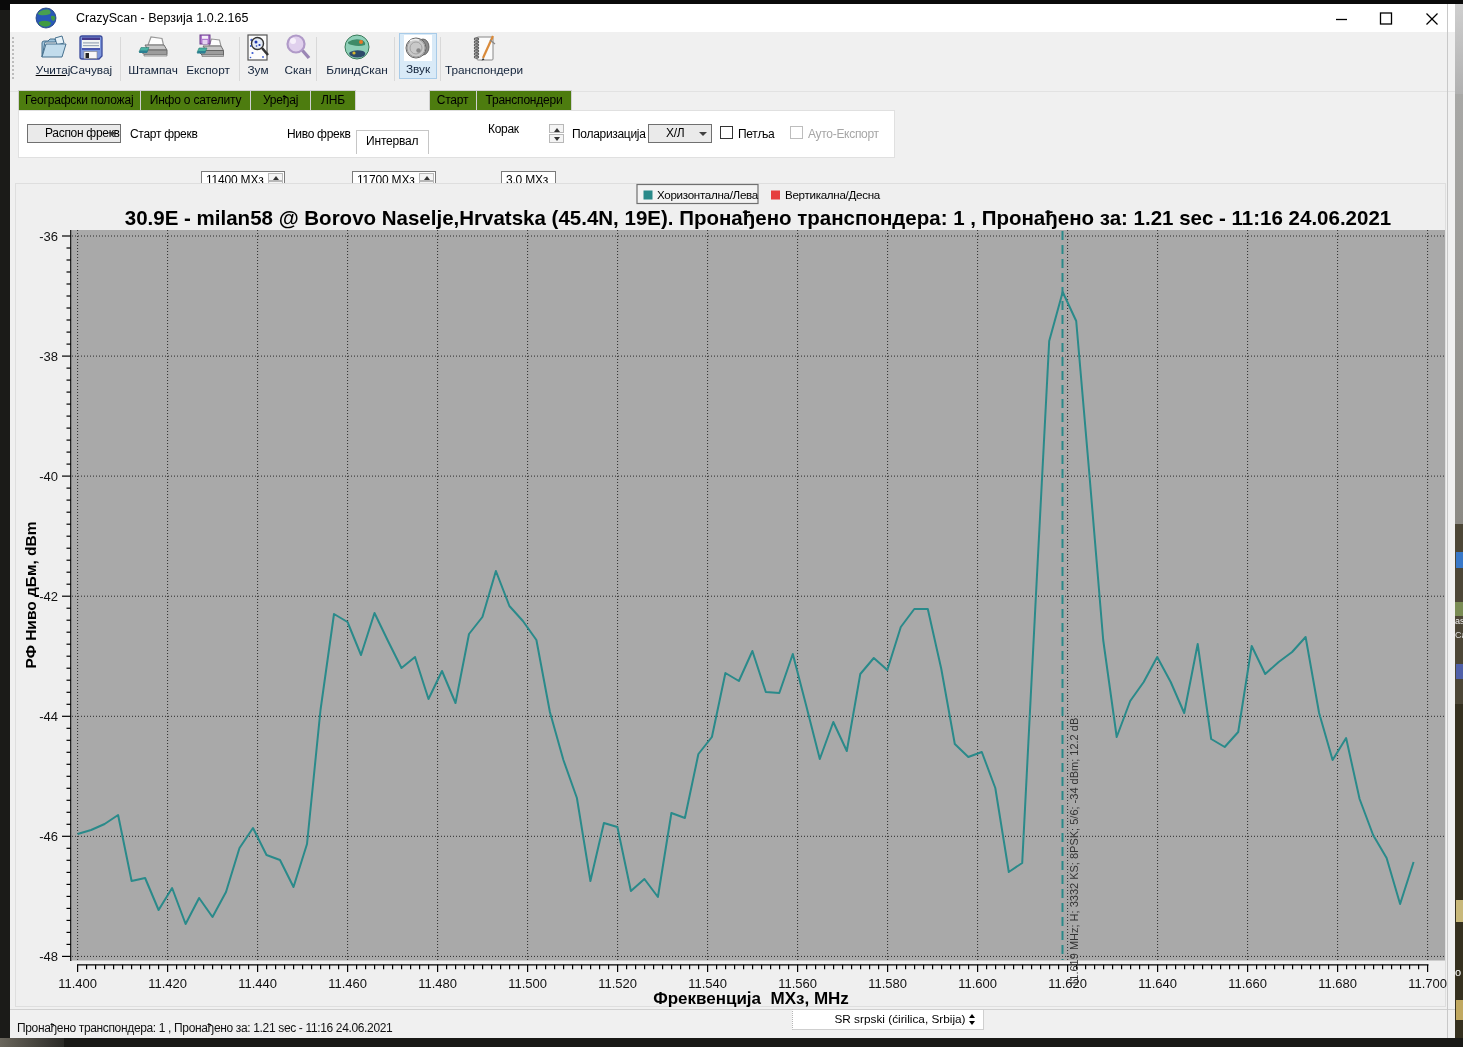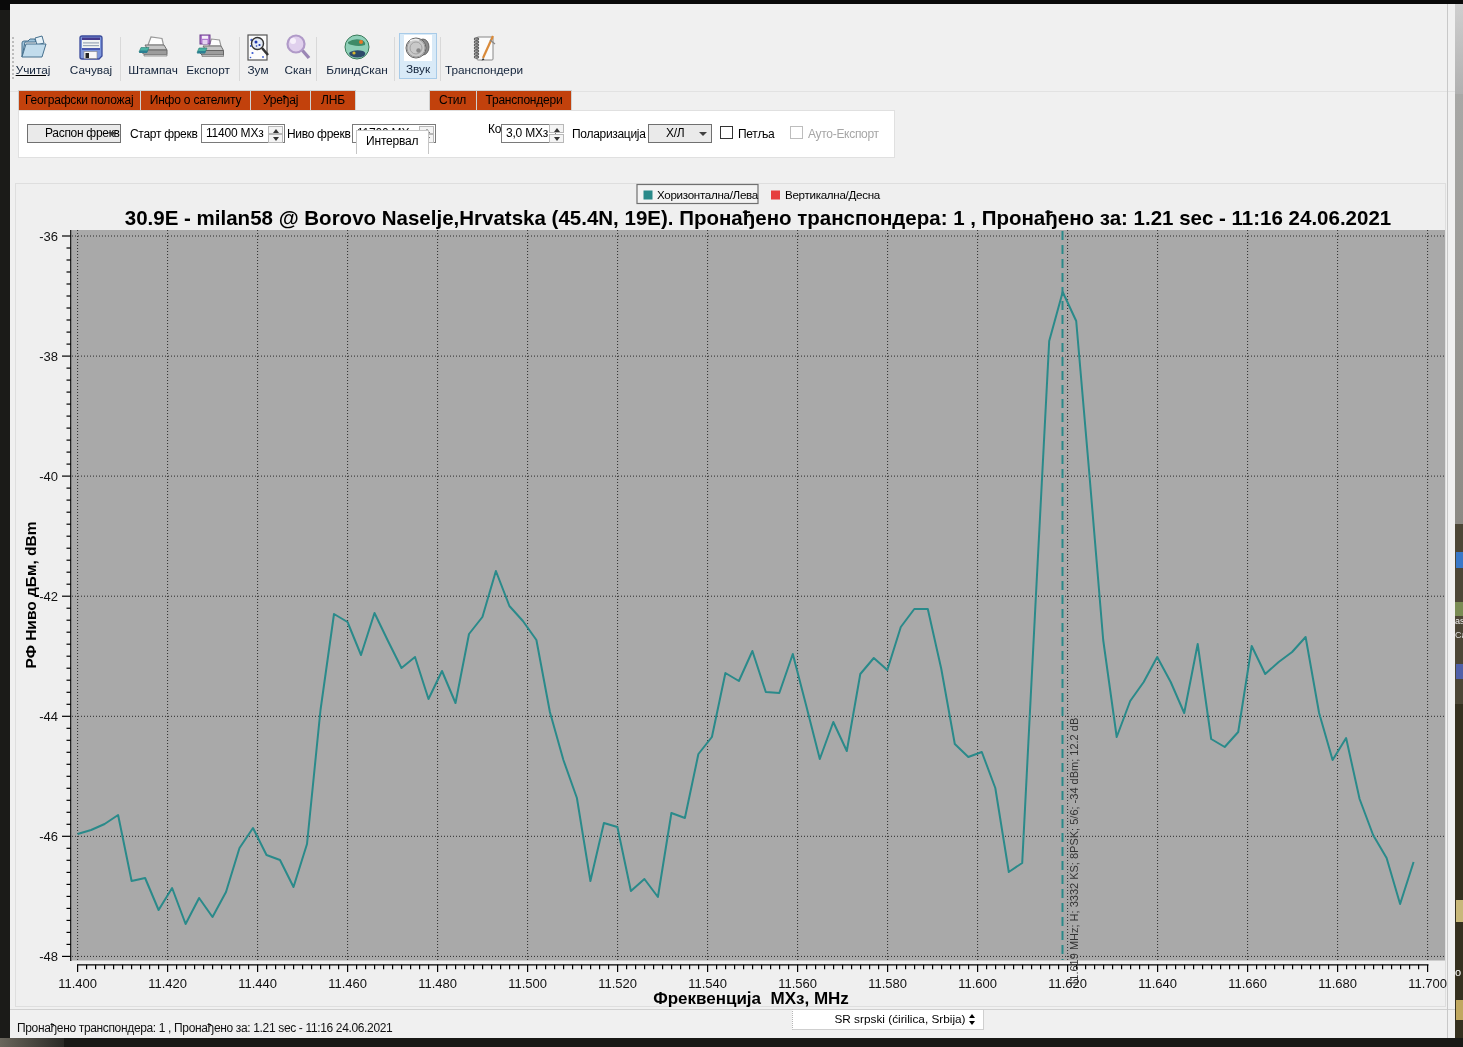--- a/index.html
+++ b/index.html
@@ -17,28 +17,28 @@
 #titletext { position:absolute; left:66px; top:7px; font-size:12.5px; color:#000; }
 
 #toolbar { position:absolute; left:0; top:28px; width:100%; height:60px; background:#f0f0f0; border-bottom:1px solid #e2e2e2; }
 .tbtn { position:absolute; top:2px; height:50px; text-align:center; }
 .tbtn .lbl { font-size:11.8px; color:#13233a; margin-top:1px; white-space:nowrap; }
 .tbtn svg { display:block; margin:0 auto; }
 .tsep { position:absolute; top:5px; height:44px; width:1px; background:#d9d9d9; }
 #grip { position:absolute; left:1.5px; top:5px; width:2px; height:44px;
   background:repeating-linear-gradient(to bottom,#bdbdbd 0 2px, #f0f0f0 2px 4px); }
 
-.tab { position:absolute; top:86px; height:20px; background:#c2410c; border:1px solid #d0d0d0; border-bottom:none; font-size:12px; letter-spacing:-0.2px; color:#000; text-align:center; line-height:19px; }
+.tab { position:absolute; top:86px; height:20px; background:#4d7c0f; border:1px solid #d0d0d0; border-bottom:none; font-size:12px; letter-spacing:-0.2px; color:#000; text-align:center; line-height:19px; }
 #tabsel { position:absolute; top:83px; height:24px; background:#fff; border:1px solid #c6c6c6; border-bottom:none; font-size:12px; letter-spacing:-0.2px; text-align:center; line-height:21px; z-index:3; }
 #tabpanel { position:absolute; left:7.5px; top:105.5px; width:877px; height:48px; background:#fff; border:1px solid #e0e0e0; }
 
 .ctl-label { position:absolute; font-size:12px; letter-spacing:-0.3px; color:#000; white-space:nowrap; }
 .combo { position:absolute; height:19px; background:#eaeaea; border:1px solid #707070; font-size:12px; letter-spacing:-0.3px; color:#000; padding-left:17px; line-height:17px; }
 .combo .arr { position:absolute; right:4px; top:7px; width:0; height:0; border-left:4px solid transparent; border-right:4px solid transparent; border-top:4px solid #404040; }
-.spinbox { position:absolute; height:19px; background:#fff; border:1px solid #7a7a7a; font-size:12px; letter-spacing:-0.2px; line-height:17px; padding-left:4px; }
+.spinbox { position:absolute; height:19px; background:#fff; border:1px solid #7a7a7a; font-size:12px; letter-spacing:-0.2px; line-height:17px; padding-left:4px;margin-top:47px; }
 .spinner { position:absolute; width:15px; height:19px; }
 .spinner .up,.spinner .dn { position:absolute; left:0; width:15px; height:9px; background:#f4f4f4; border:1px solid #b8b8b8; }
 .spinner .up { top:0; } .spinner .dn { top:9.5px; }
 .tri-u { position:absolute; left:3.5px; top:2.5px; width:0; height:0; border-left:3.5px solid transparent; border-right:3.5px solid transparent; border-bottom:4px solid #333; }
 .tri-d { position:absolute; left:3.5px; top:2.5px; width:0; height:0; border-left:3.5px solid transparent; border-right:3.5px solid transparent; border-top:4px solid #333; }
 .chk { position:absolute; width:13px; height:13px; background:#fff; border:1px solid #333; }
 
 #statusbar { position:absolute; left:0; top:1005px; width:100%; height:29px; background:#f0f0f0; border-top:1px solid #d0d0d0; }
 #statustext { position:absolute; left:7px; top:11px; font-size:12px; letter-spacing:-0.35px; color:#111; }
 #langbox { position:absolute; left:782px; top:-1.5px; width:192px; height:21px; background:#fff; border:1px solid #cfcfcf; border-left:1px dotted #b5b5b5; font-size:11.8px; text-align:center; line-height:19px; color:#000;padding-left:24px; }
@@ -61,29 +61,45 @@
     <div class="abs" style="left:0;top:755px;width:8px;height:10px;font-size:9px;color:#ccc;overflow:hidden;">n.</div>
     <div class="abs" style="left:0;top:700px;width:8px;height:340px;background:#35301f;"></div>
     <div class="abs" style="left:1px;top:896px;width:7px;height:22px;background:#c8b87a;"></div>
     <div class="abs" style="left:1px;top:996px;width:7px;height:20px;background:#c0a860;"></div>
     <div class="abs" style="left:0;top:962px;width:8px;height:13px;font-size:11px;color:#fff;overflow:hidden;">o</div>
   </div>
   <div class="abs" id="bottomstrip">
     <div class="abs" style="left:0;top:0;width:64px;height:9px;background:linear-gradient(90deg,#6a665c,#2a2a26);"></div>
   </div>
   <div class="abs" id="win">
+    <div id="titlebar">
+      <svg width="22" height="22" viewBox="0 0 22 22" style="position:absolute;left:25px;top:3px;">
+        <circle cx="11" cy="11" r="10" fill="#2858b8"></circle>
+        <path d="M3 6 Q7 2 13 2.5 Q17 4 15 7 Q10 9 5 8 Q2.5 7.5 3 6" fill="#48a050"></path>
+        <path d="M4 15 Q9 13 14 14.5 Q18 16 14 19 Q9 21 5 18 Q3 16.5 4 15" fill="#3f9a42"></path>
+        <path d="M16 9 Q19 8 20 10 Q20.5 13 18 14 Q15.5 12 16 9" fill="#3f9a42"></path>
+        <circle cx="11" cy="11" r="10" fill="none" stroke="#1a3a78" stroke-width="0.8"></circle>
+      </svg>
+      <div id="titletext">CrazyScan - Верзија 1.0.2.165</div>
+      <svg width="140" height="28" viewBox="0 0 140 28" style="position:absolute;right:7px;top:0;">
+        <line x1="28" y1="15.5" x2="39" y2="15.5" stroke="#000" stroke-width="1.3"></line>
+        <rect x="72.5" y="9" width="11" height="11" fill="none" stroke="#000" stroke-width="1.3"></rect>
+        <line x1="118.5" y1="9.5" x2="129.5" y2="20.5" stroke="#000" stroke-width="1.3"></line>
+        <line x1="129.5" y1="9.5" x2="118.5" y2="20.5" stroke="#000" stroke-width="1.3"></line>
+      </svg>
+    </div>
     <div id="toolbar">
       <div id="grip"></div>
       <div class="tsep" style="left:110px"></div>
       <div class="tsep" style="left:229px"></div>
       <div class="tsep" style="left:306px"></div>
       <div class="tsep" style="left:384px"></div>
       <div class="tsep" style="left:430px"></div>
 
-      <div class="tbtn" style="left:2px;width:42px;text-decoration:underline;">
+      <div class="tbtn" style="left:22px;width:42px;text-decoration:underline;">
         <svg width="30" height="28" viewBox="0 0 30 28">
           <path d="M4 23 L4 9 Q4 7 6 7 L10 7 L12 5 L16 5 Q17.5 5 17.5 7 L17.5 8 L7 8 Z" fill="#9fc4dc" stroke="#46708e" stroke-width="1"></path>
           <path d="M17 4 L24 2 L26 9 L19 11 Z" fill="#e8f2f8" stroke="#46708e" stroke-width="1"></path>
           <path d="M4 23 L8 10 L28 10 L24 23 Z" fill="#c2dcec" stroke="#46708e" stroke-width="1"></path>
         </svg>
         <div class="lbl">Учитај</div>
       </div>
 
       <div class="tbtn" style="left:55px;width:52px;">
         <svg width="28" height="28" viewBox="0 0 28 28">
@@ -195,21 +211,21 @@
         </svg>
         <div class="lbl">Транспондери</div>
       </div>
     </div>
     <div id="tabpanel"></div>
     <div class="tab" style="left:7.5px;width:123.5px;">Географски положај</div>
     <div class="tab" style="left:130px;width:111px;">Инфо о сателиту</div>
     <div class="tab" style="left:240px;width:61px;">Уређај</div>
     <div class="tab" style="left:300px;width:46px;">ЛНБ</div>
     <div id="tabsel" style="left:345.5px;width:73.5px;margin-top:43px;">Интервал</div>
-    <div class="tab" style="left:418.5px;width:48px;">Стил</div>
+    <div class="tab" style="left:418.5px;width:48px;">Старт</div>
     <div class="tab" style="left:466px;width:96px;">Транспондери</div>
 
     <div class="combo" style="left:17px;top:120px;width:94px;">Распон фрекв<span class="arr"></span></div>
     <div class="ctl-label" style="left:120px;top:122.5px;">Старт фрекв</div>
     <div class="spinbox" style="left:191px;top:120px;width:84px;">11400 МХз
       <div class="spinner" style="right:1px;top:0.5px;height:17px;">
         <div class="up" style="height:8.5px;">
             <span class="tri-u" style="top:2px;"></span>
           </div>
         <div class="dn" style="top:8.5px;height:8.5px;">

